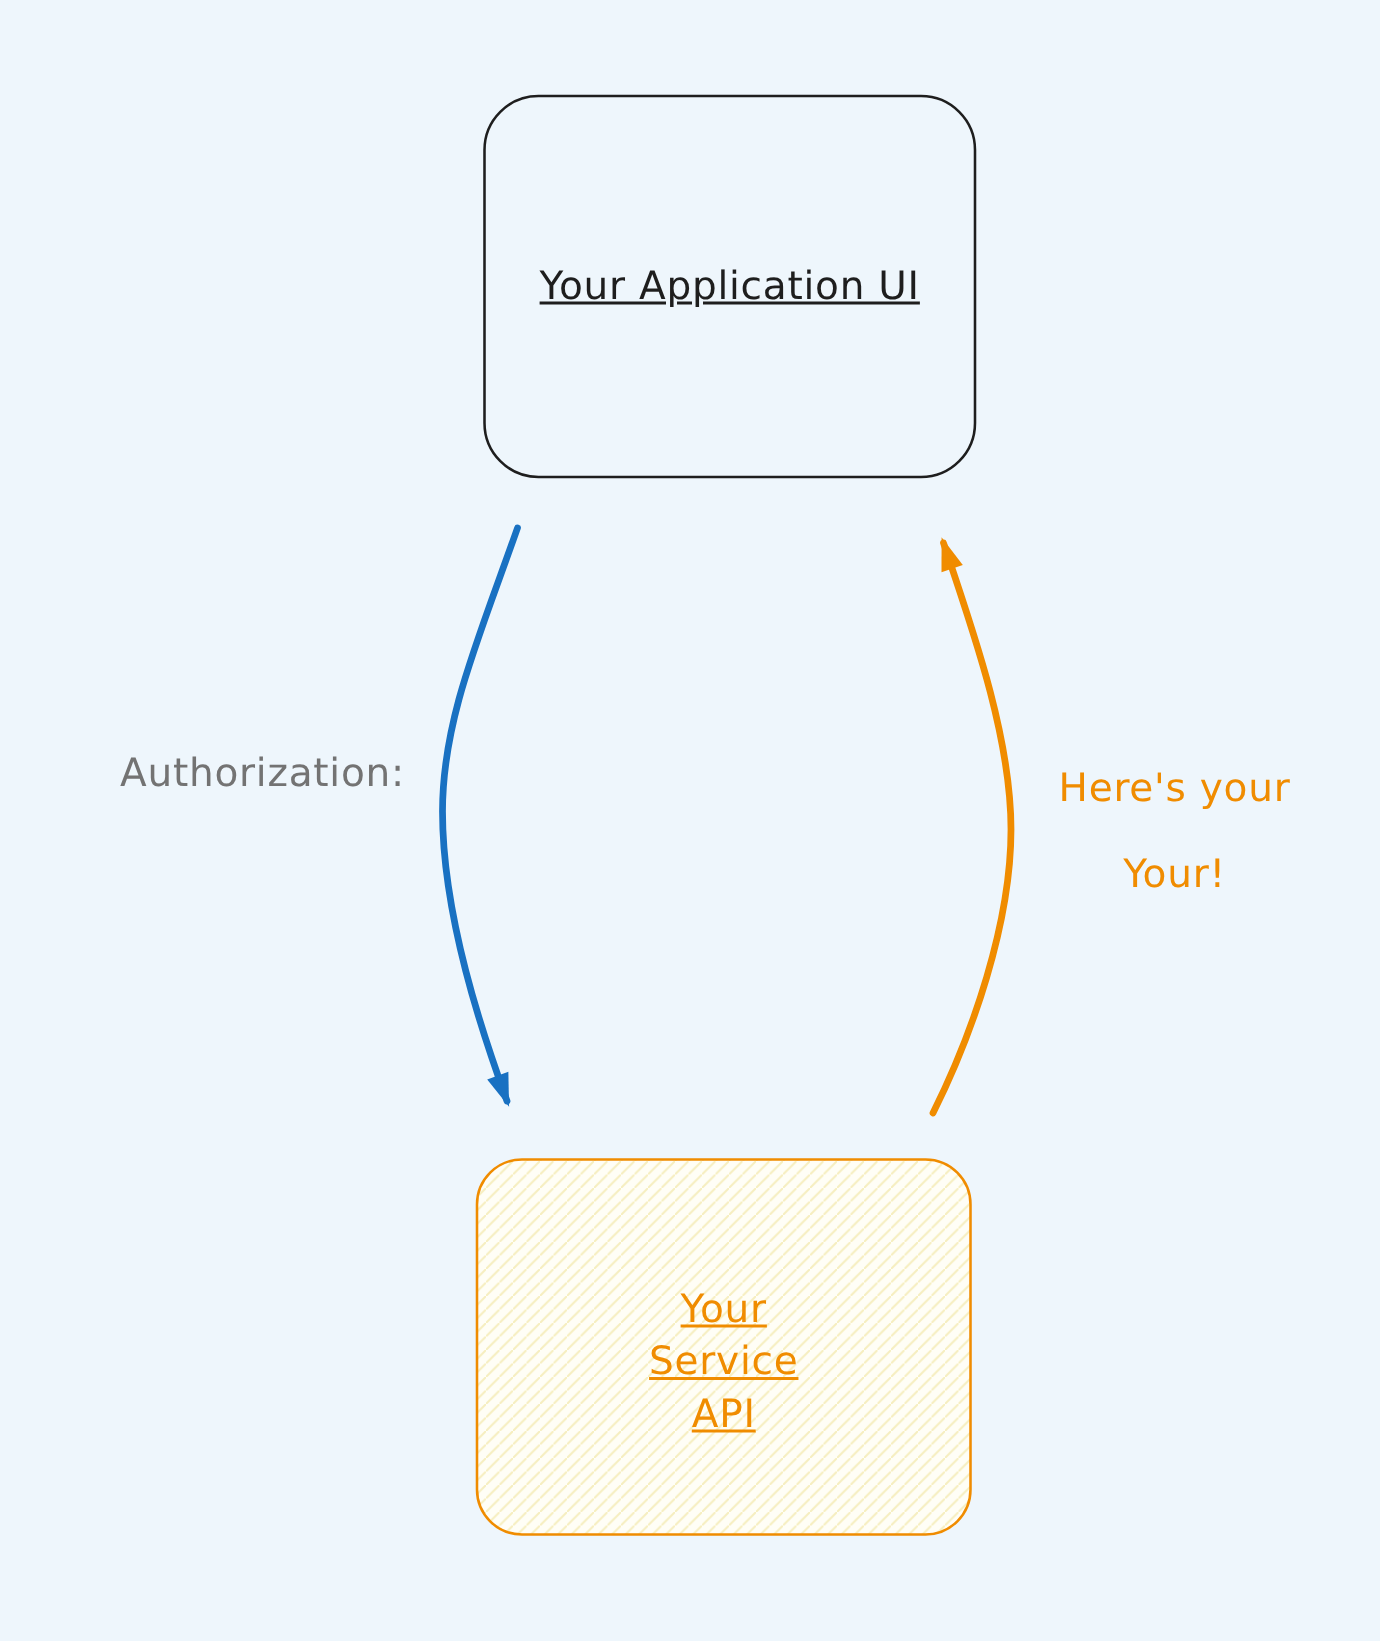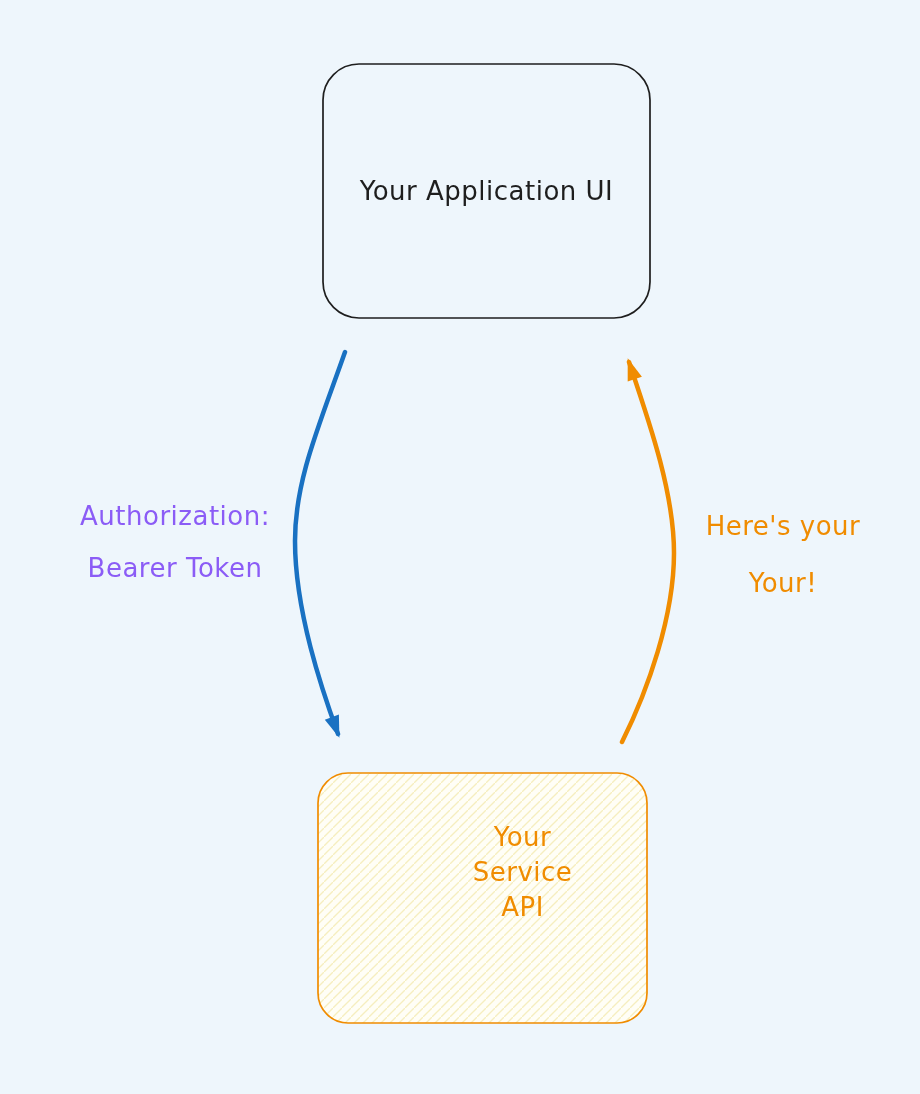--- a/index.html
+++ b/index.html
@@ -24,34 +24,35 @@
     position: absolute;
     display: flex;
     flex-direction: column;
     align-items: center;
     justify-content: center;
     text-align: right;
     font-size: 26px;
     line-height: 35px;
     letter-spacing: 0.5px;
     white-space: nowrap;
+    text-decoration: underline;
   }
   .edge-label {
     position: absolute;
     display: flex;
     flex-direction: column;
     align-items: center;
     text-align: center;
     font-size: 26px;
     line-height: 34px;
     letter-spacing: 0.5px;
     white-space: nowrap;
   }
   .label-top-node    { left: 323px; top: 64px;  width: 327px; height: 254px; }
-  .label-bottom-node { left: 318px; top: 763px; width: 329px; height: 218px; padding-left: 40px; }
+  .label-bottom-node { left: 318px; top: 799px; width: 329px; height: 218px; }
   .label-request     { left: 55px;  top: 499px; width: 240px; }
   .label-response    { left: 688px; top: 509px; width: 190px; }
 </style>
 </head>
 <body>
 
 <div id="canvas" style="background-color: rgb(238, 246, 252);">
 
   <svg id="shapes" viewBox="0 0 920 1094" xmlns="http://www.w3.org/2000/svg">
     <defs>
@@ -79,23 +80,22 @@
   <div class="node-label label-top-node" style="color: rgb(30, 30, 30);">
     <span>Your Application UI</span>
   </div>
 
   <div class="node-label label-bottom-node" style="color: rgb(240, 140, 0);">
     <span>Your</span>
     <span>Service</span>
     <span>API</span>
   </div>
 
-  <div class="edge-label label-request" style="color: #8b5cf6; gap: 18px;">
+  <div class="edge-label label-request" style="color: #737373;">
     <span>Authorization:</span>
-    <span>Bearer Token</span>
   </div>
 
   <div class="edge-label label-response" style="color: rgb(240, 140, 0); gap: 23px;">
     <span>Here's your</span>
     <span>Your!</span>
   </div>
 
 </div>
 
 </body></html>

